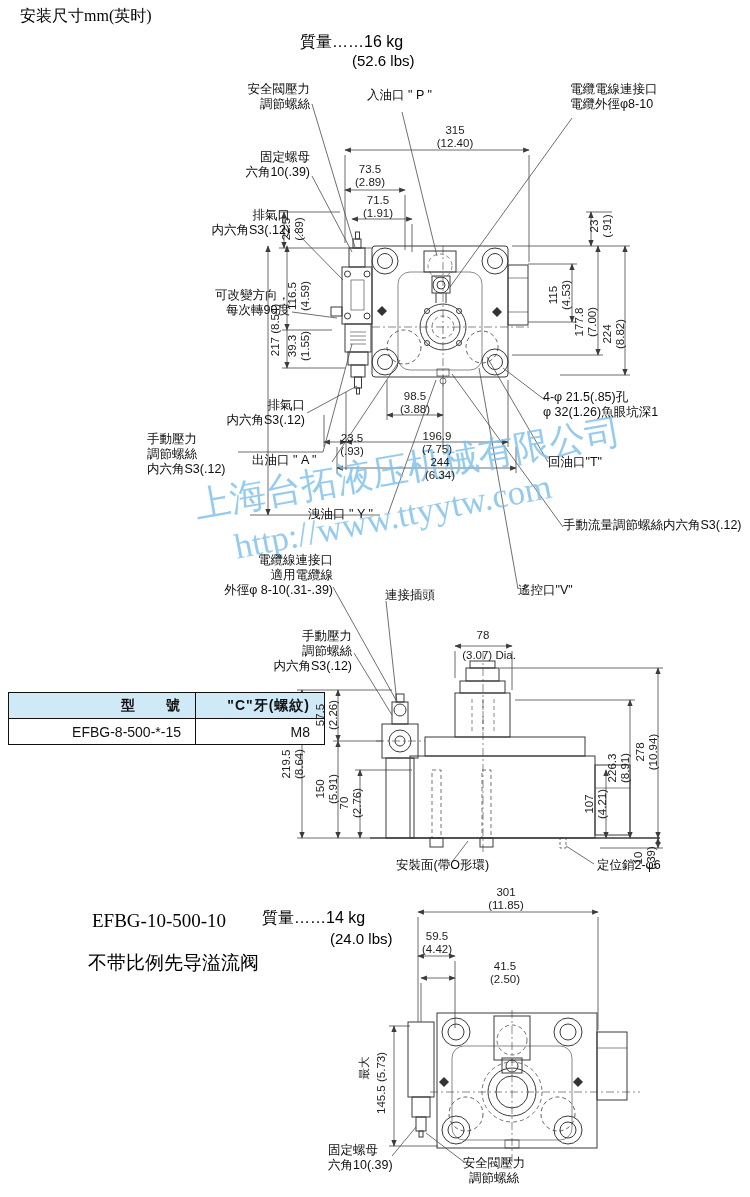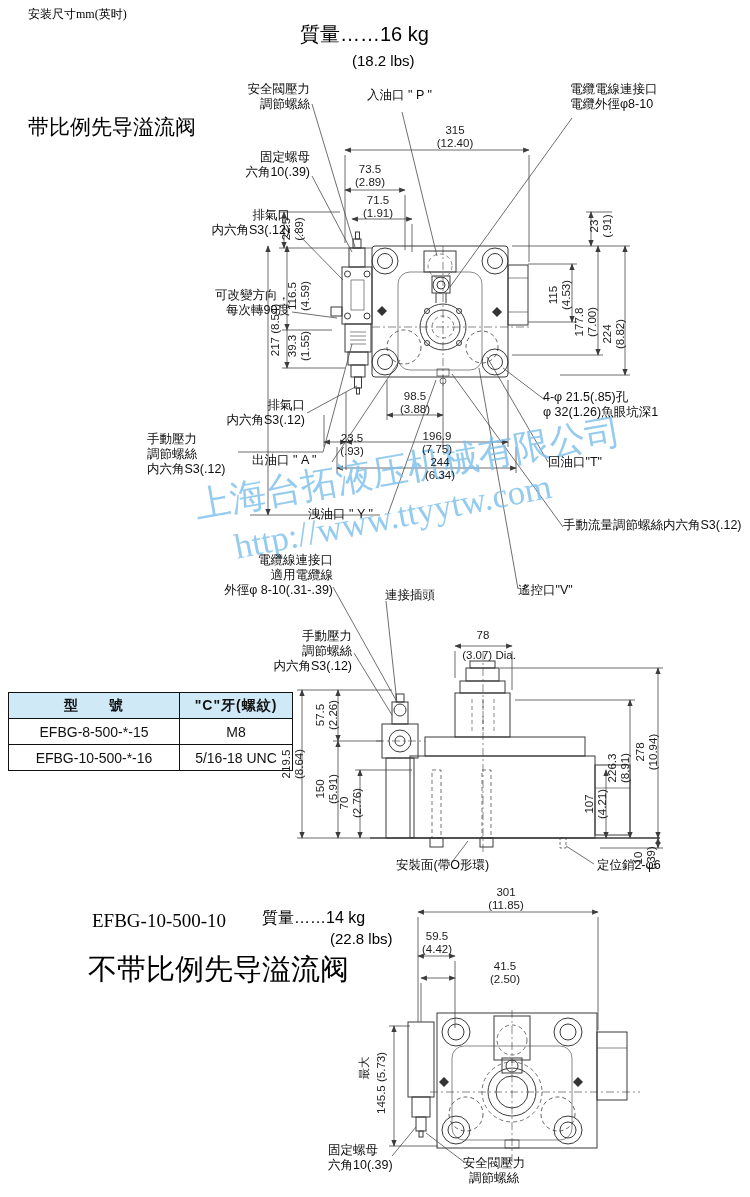--- a/index.html
+++ b/index.html
@@ -12,21 +12,21 @@
   .r{text-align:right}
   .c{text-align:center}
   .hdim{position:absolute;transform:translateX(-50%);text-align:center;white-space:pre-line;
         font-size:11.5px;line-height:1.15;color:#1c1c1c}
   .vdim{position:absolute;width:0;height:0}
   .vdim>span{display:block;width:max-content;transform:translate(-50%,-50%) rotate(-90deg);
         white-space:pre-line;text-align:center;font-size:11.5px;line-height:1.15;color:#1c1c1c}
   .wm{position:absolute;color:rgba(124,191,235,0.82);font-family:"Liberation Serif","DejaVu Serif",serif;
       transform-origin:left center;white-space:pre;pointer-events:none}
   table.spec{position:absolute;left:8px;top:692px;border-collapse:collapse;font-size:14px;background:#fff}
-  table.spec th,table.spec td{border:1.6px solid #111;text-align:center;padding:1px 6px;height:23px}
+  table.spec th,table.spec td{border:1.6px solid #111;text-align:right;padding:1px 14px;height:23px}
   table.spec th{background:#cfe9f6;font-weight:bold;letter-spacing:1px}
   table.spec td.m{width:158px}
   table.spec td.t,table.spec th.t{width:100px}
 </style>
 </head>
 <body>
 
 <div class="canvas">
 
 <svg width="750" height="1197" viewBox="0 0 750 1197">
@@ -245,24 +245,23 @@
     <line x1="333" y1="587" x2="396" y2="700"></line>
     <line x1="386" y1="601" x2="397" y2="703"></line>
     <line x1="354" y1="653" x2="392" y2="715"></line>
     <line x1="452" y1="862" x2="468" y2="841"></line>
     <line x1="594" y1="864" x2="566" y2="846"></line>
     <line x1="392" y1="1156" x2="416" y2="1127"></line>
     <line x1="464" y1="1162" x2="426" y2="1133"></line>
   </g>
 </svg>
 
-<div class="ttl serif" style="left:28px;top:6px;font-size:12px">安装尺寸mm(英时)</div>
-<div class="ttl" style="left:300px;top:21px;font-size:20px">質量……16 kg</div>
-<div class="ttl" style="left:352px;top:52px;font-size:15px">(18.2 lbs)</div>
-<div class="ttl serif" style="left:28px;top:113px;font-size:21px">带比例先导溢流阀</div>
+<div class="ttl serif" style="left:20px;top:6px;font-size:16px">安装尺寸mm(英时)</div>
+<div class="ttl" style="left:300px;top:32px;font-size:16px">質量……16 kg</div>
+<div class="ttl" style="left:352px;top:52px;font-size:15px">(52.6 lbs)</div>
 
 <div class="wm" style="left:195px;top:482px;font-size:36px;transform:rotate(-10deg)">上海台拓液压机械有限公司</div>
 <div class="wm" style="left:235px;top:528px;font-size:35px;transform:rotate(-11deg)">http://www.ttyytw.com</div>
 
 <div class="lbl r" style="left:205px;top:82px;width:105px">安全閥壓力
 調節螺絲</div>
 <div class="lbl" style="left:367px;top:88px">入油口 " P "</div>
 <div class="lbl" style="left:570px;top:82px">電纜電線連接口
 電纜外徑φ8-10</div>
 <div class="lbl r" style="left:215px;top:150px;width:95px">固定螺母
@@ -340,24 +339,20 @@
 <table class="spec">
   <tbody>
         <tr>
     <th class="m">型　　號</th>
     <th class="t">"C"牙(螺紋)</th>
   </tr>
   <tr>
     <td class="m">EFBG-8-500-*-15</td>
     <td class="t">M8</td>
   </tr>
-  <tr>
-    <td class="m">EFBG-10-500-*-16</td>
-    <td class="t">5/16-18 UNC</td>
-  </tr>
 </tbody>
     </table>
 
 <div class="hdim" style="left:483px;top:629px">78</div>
 <div class="hdim" style="left:489px;top:649px">(3.07) Dia.</div>
 <div class="vdim" style="left:327px;top:715px">
       <span>57.5
 (2.26)</span>
     </div>
 <div class="vdim" style="left:293px;top:764px">
@@ -386,22 +381,22 @@
     </div>
 <div class="vdim" style="left:645px;top:858px">
       <span>10
 (.39)</span>
     </div>
 <div class="lbl" style="left:396px;top:858px">安裝面(帶O形環)</div>
 <div class="lbl" style="left:597px;top:858px">定位銷2-φ6</div>
 
 <div class="ttl serif" style="left:92px;top:910px;font-size:19px">EFBG-10-500-10</div>
 <div class="ttl" style="left:262px;top:908px;font-size:16px">質量……14 kg</div>
-<div class="ttl" style="left:330px;top:930px;font-size:15px">(22.8 lbs)</div>
-<div class="ttl serif" style="left:88px;top:950px;font-size:29px">不带比例先导溢流阀</div>
+<div class="ttl" style="left:330px;top:930px;font-size:15px">(24.0 lbs)</div>
+<div class="ttl serif" style="left:88px;top:950px;font-size:19px">不带比例先导溢流阀</div>
 
 <div class="hdim" style="left:506px;top:886px">301
 (11.85)</div>
 <div class="hdim" style="left:437px;top:930px">59.5
 (4.42)</div>
 <div class="hdim" style="left:505px;top:960px">41.5
 (2.50)</div>
 <div class="vdim" style="left:365px;top:1068px">
       <span>最大</span>
     </div>

